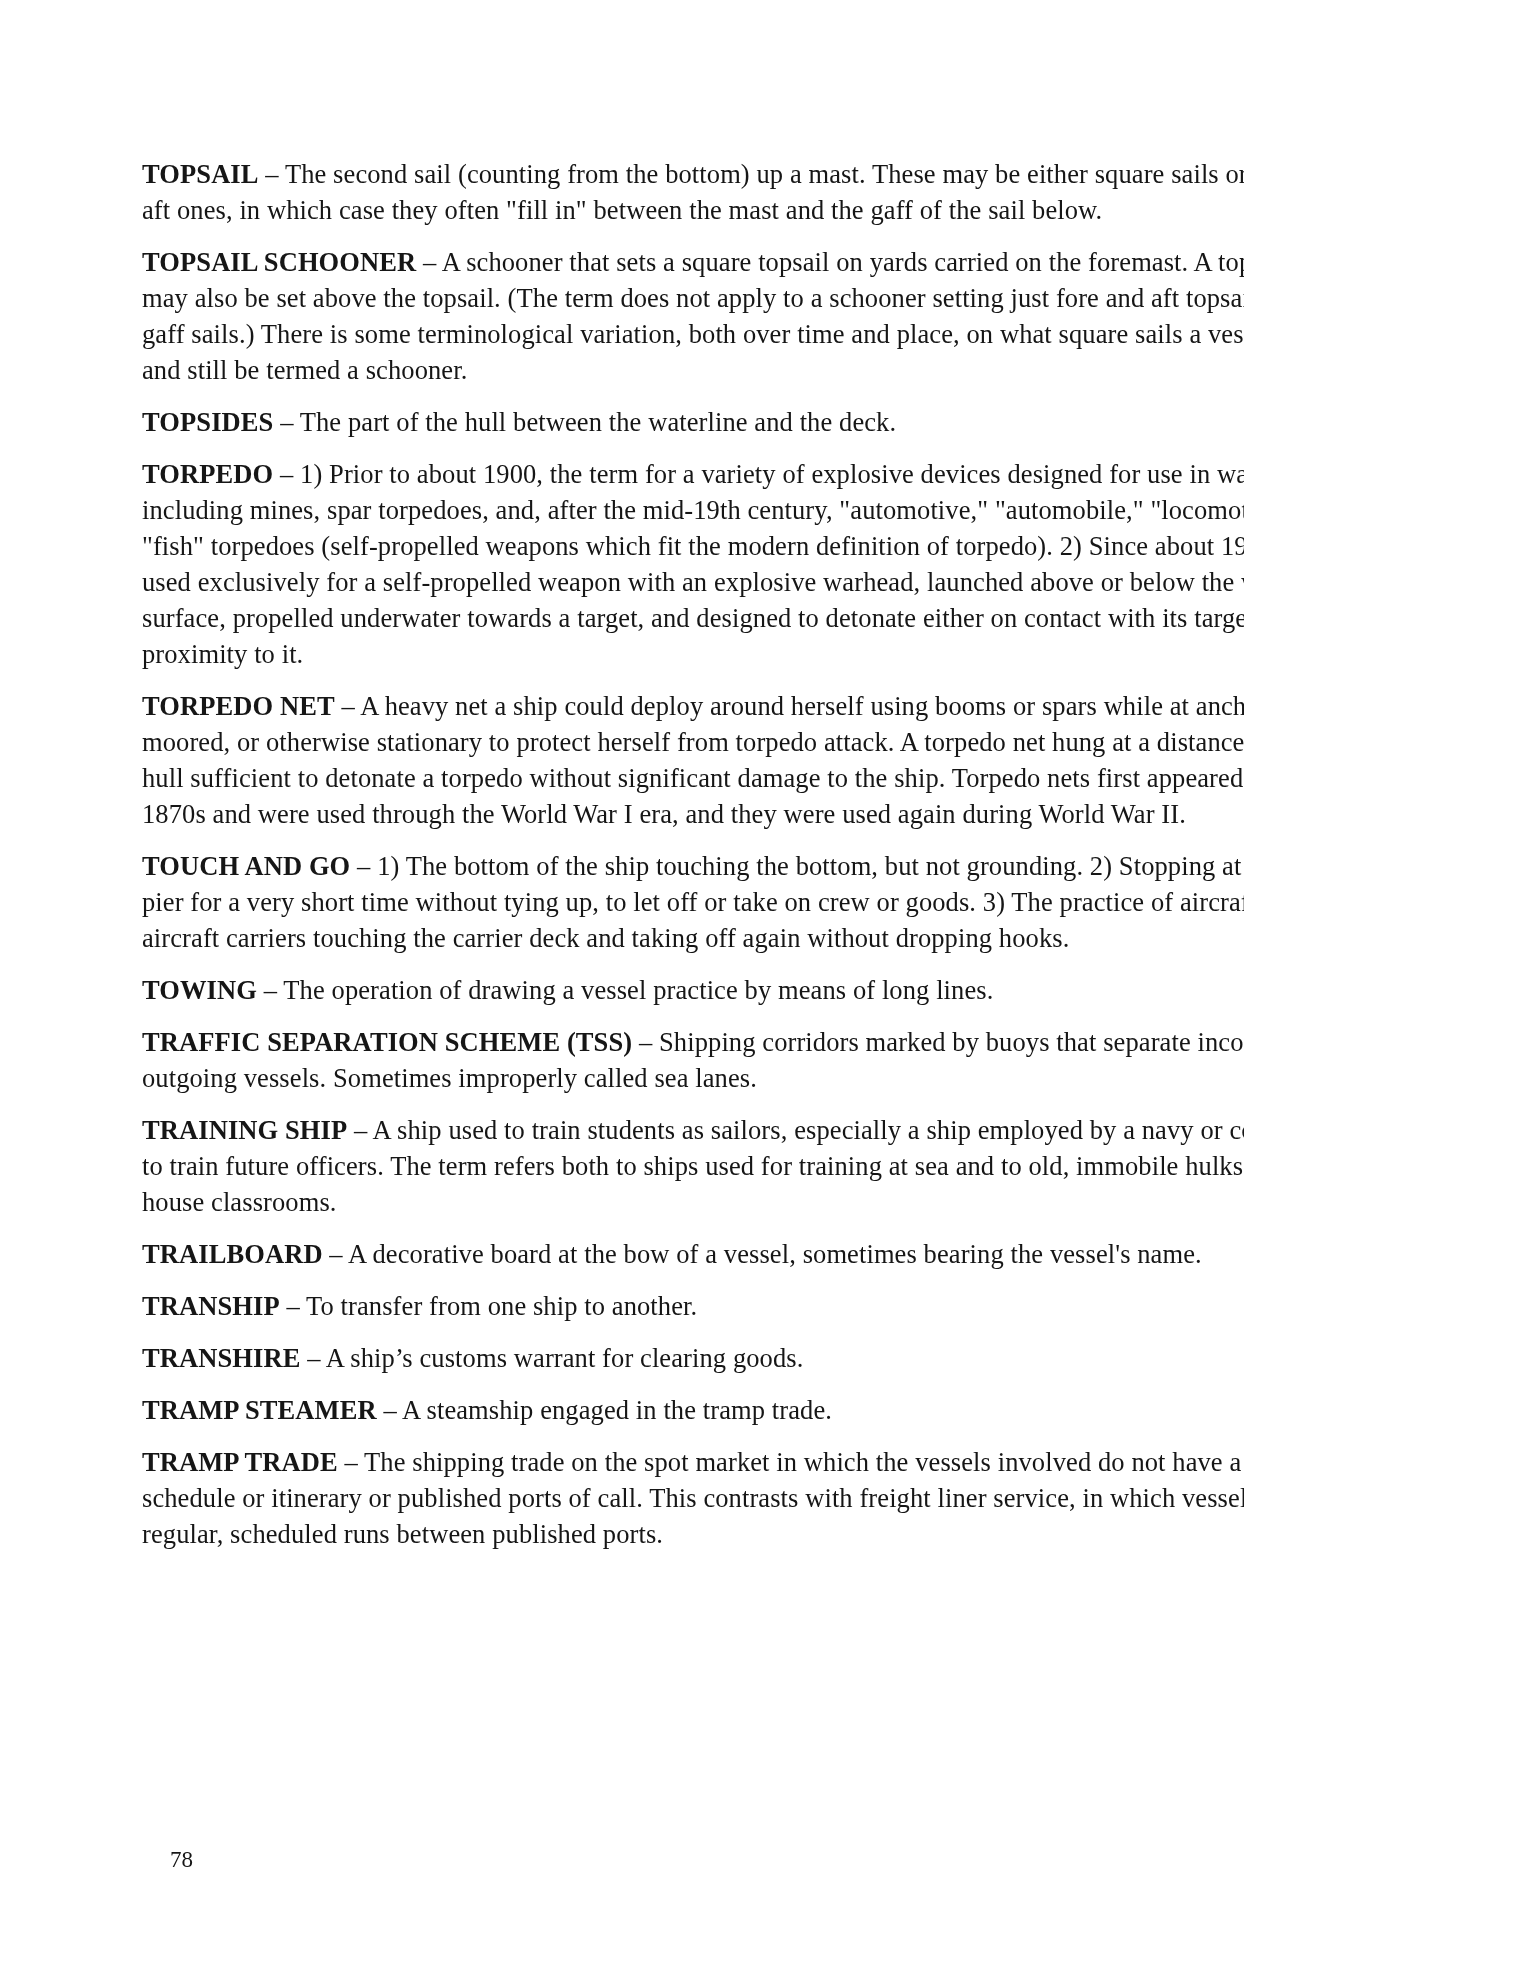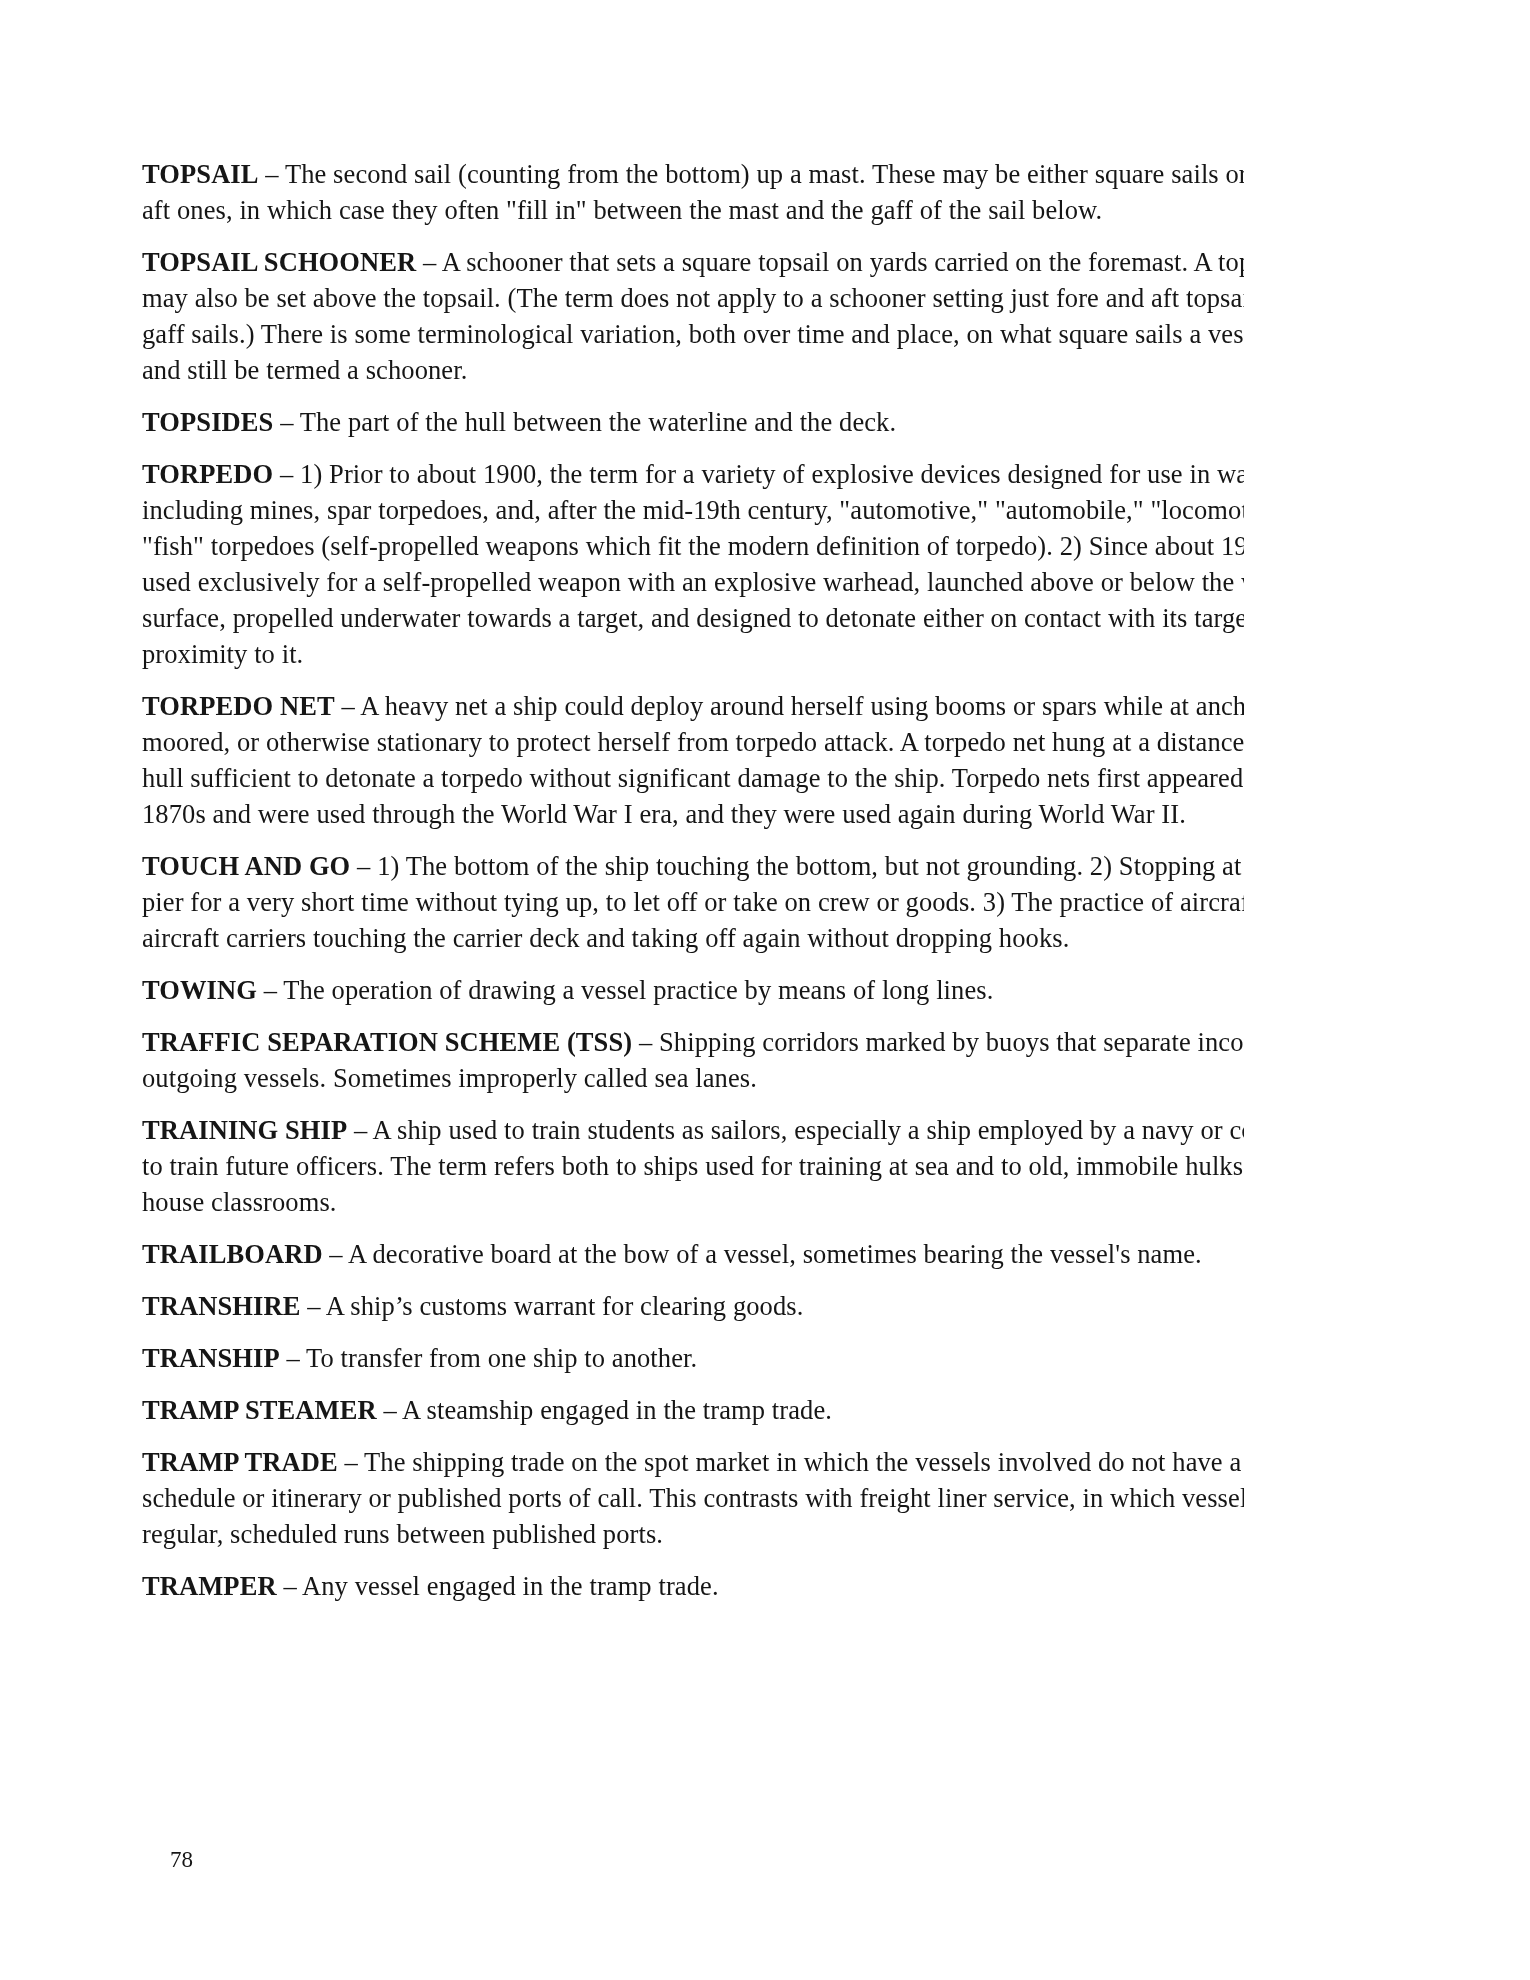--- a/index.html
+++ b/index.html
@@ -50,22 +50,21 @@
       <p class="entry"><span class="term">TOPSAIL</span><span class="separator"> – </span><span class="definition">The second sail (counting from the bottom) up a mast. These may be either square sails or fore-and-aft ones, in which case they often "fill in" between the mast and the gaff of the sail below.</span></p>
       <p class="entry"><span class="term">TOPSAIL SCHOONER</span><span class="separator"> – </span><span class="definition">A schooner that sets a square topsail on yards carried on the foremast. A topgallant may also be set above the topsail. (The term does not apply to a schooner setting just fore and aft topsails above gaff sails.) There is some terminological variation, both over time and place, on what square sails a vessel may set and still be termed a schooner.</span></p>
       <p class="entry"><span class="term">TOPSIDES</span><span class="separator"> – </span><span class="definition">The part of the hull between the waterline and the deck.</span></p>
       <p class="entry"><span class="term">TORPEDO</span><span class="separator"> – </span><span class="definition">1) Prior to about 1900, the term for a variety of explosive devices designed for use in water, including mines, spar torpedoes, and, after the mid-19th century, "automotive," "automobile," "locomotive," or "fish" torpedoes (self-propelled weapons which fit the modern definition of torpedo). 2) Since about 1900, a term used exclusively for a self-propelled weapon with an explosive warhead, launched above or below the water surface, propelled underwater towards a target, and designed to detonate either on contact with its target or in proximity to it.</span></p>
       <p class="entry"><span class="term">TORPEDO NET</span><span class="separator"> – </span><span class="definition">A heavy net a ship could deploy around herself using booms or spars while at anchor, moored, or otherwise stationary to protect herself from torpedo attack. A torpedo net hung at a distance from the hull sufficient to detonate a torpedo without significant damage to the ship. Torpedo nets first appeared in the late 1870s and were used through the World War I era, and they were used again during World War II.</span></p>
       <p class="entry"><span class="term">TOUCH AND GO</span><span class="separator"> – </span><span class="definition">1) The bottom of the ship touching the bottom, but not grounding. 2) Stopping at a dock or pier for a very short time without tying up, to let off or take on crew or goods. 3) The practice of aircraft on aircraft carriers touching the carrier deck and taking off again without dropping hooks.</span></p>
       <p class="entry"><span class="term">TOWING</span><span class="separator"> – </span><span class="definition">The operation of drawing a vessel practice by means of long lines.</span></p>
       <p class="entry"><span class="term">TRAFFIC SEPARATION SCHEME (TSS)</span><span class="separator"> – </span><span class="definition">Shipping corridors marked by buoys that separate incoming from outgoing vessels. Sometimes improperly called sea lanes.</span></p>
       <p class="entry"><span class="term">TRAINING SHIP</span><span class="separator"> – </span><span class="definition">A ship used to train students as sailors, especially a ship employed by a navy or coast guard to train future officers. The term refers both to ships used for training at sea and to old, immobile hulks used to house classrooms.</span></p>
       <p class="entry"><span class="term">TRAILBOARD</span><span class="separator"> – </span><span class="definition">A decorative board at the bow of a vessel, sometimes bearing the vessel's name.</span></p>
+      <p class="entry"><span class="term">TRANSHIP</span><span class="separator"> – </span><span class="definition">To transfer from one ship to another.</span></p>
       <p class="entry"><span class="term">TRANSHIRE</span><span class="separator"> – </span><span class="definition">A ship’s customs warrant for clearing goods.</span></p>
-      <p class="entry"><span class="term">TRANSHIP</span><span class="separator"> – </span><span class="definition">To transfer from one ship to another.</span></p>
       <p class="entry"><span class="term">TRAMP STEAMER</span><span class="separator"> – </span><span class="definition">A steamship engaged in the tramp trade.</span></p>
       <p class="entry"><span class="term">TRAMP TRADE</span><span class="separator"> – </span><span class="definition">The shipping trade on the spot market in which the vessels involved do not have a fixed schedule or itinerary or published ports of call. This contrasts with freight liner service, in which vessels make regular, scheduled runs between published ports.</span></p>
-      <p class="entry"><span class="term">TRAMPER</span><span class="separator"> – </span><span class="definition">Any vessel engaged in the tramp trade.</span></p>
     </main>
   <footer class="page-footer">
     <span>78</span>
   </footer>
 </div>
 
 </body></html>

